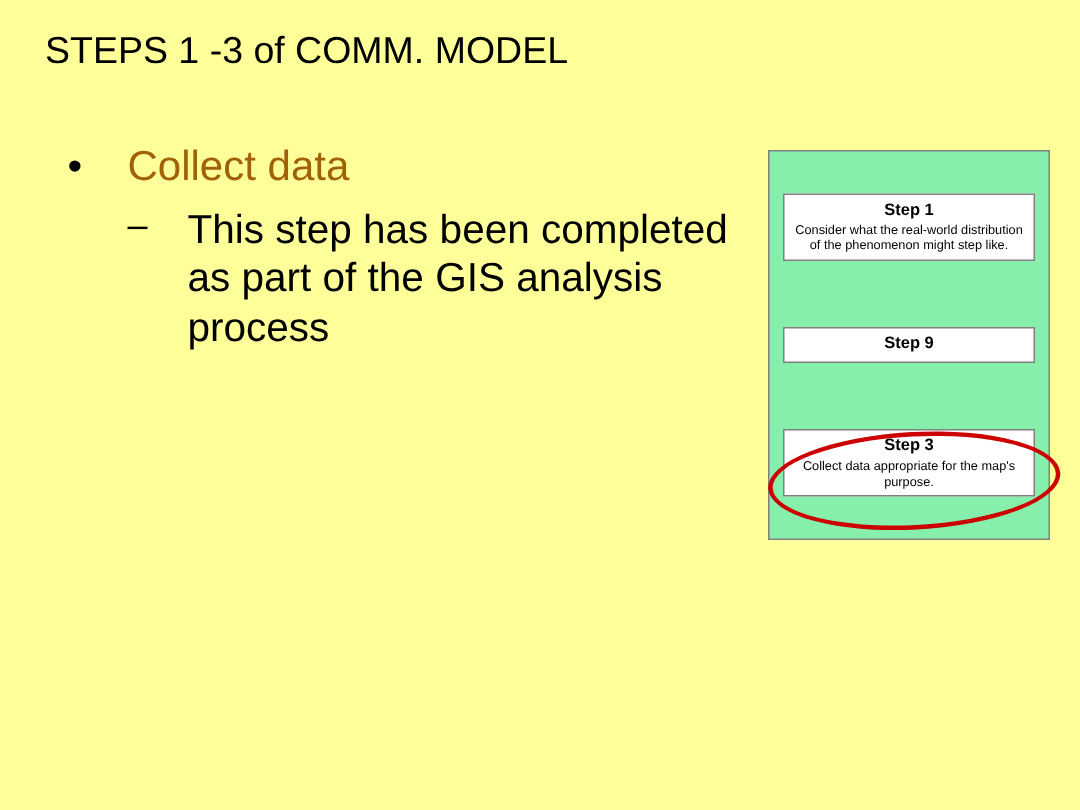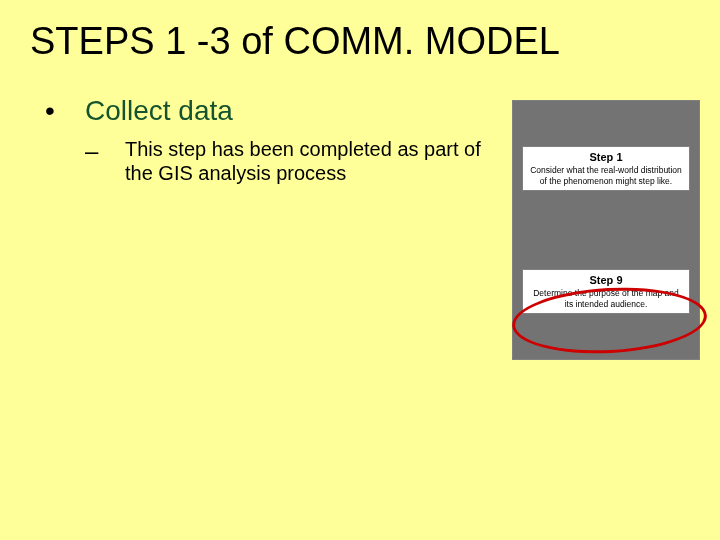--- a/index.html
+++ b/index.html
@@ -8,67 +8,67 @@
     height: 540px;
     background: #ffff99;
     font-family: Arial, Helvetica, sans-serif;
     position: relative;
     overflow: hidden;
   }
   .title {
     position: absolute;
     top: 20px;
     left: 30px;
-    font-size: 38px;
+    font-size: 25px;
     font-weight: 400;
     color: #000;
   }
   .content {
     position: absolute;
     top: 95px;
     left: 45px;
   }
   .bullet-row {
     display: flex;
     align-items: flex-start;
     margin-bottom: 10px;
   }
   .bullet {
     font-size: 28px;
     width: 40px;
     flex-shrink: 0;
   }
   .bullet-text {
     font-size: 28px;
-    color: #14532d;
+    color: #a16207;
   }
   .sub-bullet-row {
     display: flex;
     align-items: flex-start;
     margin-left: 40px;
     margin-top: 8px;
   }
   .sub-dash {
     font-size: 24px;
     width: 40px;
     flex-shrink: 0;
   }
   .sub-text {
-    font-size: 20px;
+    font-size: 27px;
     color: #000;
     max-width: 370px;
     line-height: 1.2;
   }
   .diagram {
     position: absolute;
     top: 100px;
     right: 20px;
     width: 188px;
     height: 260px;
-    background: #737373;
+    background: #86efac;
     border: 1px solid #808080;
     display: flex;
     flex-direction: column;
     justify-content: space-around;
     align-items: center;
     padding: 6px 0;
   }
   .step-box {
     width: 168px;
     background: #fff;
@@ -115,17 +115,20 @@
   </div>
 </div>
 
 <div class="diagram">
   <div class="step-box">
     <div class="step-title">Step 1</div>
     <div class="step-desc">Consider what the real-world distribution of the phenomenon might step like.</div>
   </div>
   <div class="step-box">
     <div class="step-title">Step 9</div>
-    <div class="step-desc">Determine the purpose of the map and its intended audience.</div>
+  </div>
+  <div class="step-box">
+    <div class="step-title">Step 3</div>
+    <div class="step-desc">Collect data appropriate for the map's purpose.</div>
   </div>
 </div>
 
 <div class="red-circle"></div>
 
 </body></html>

